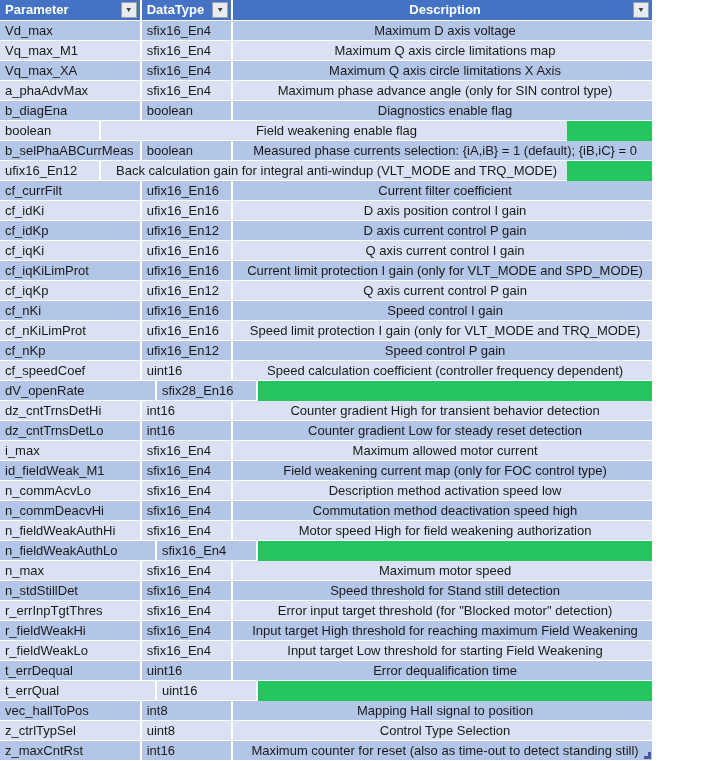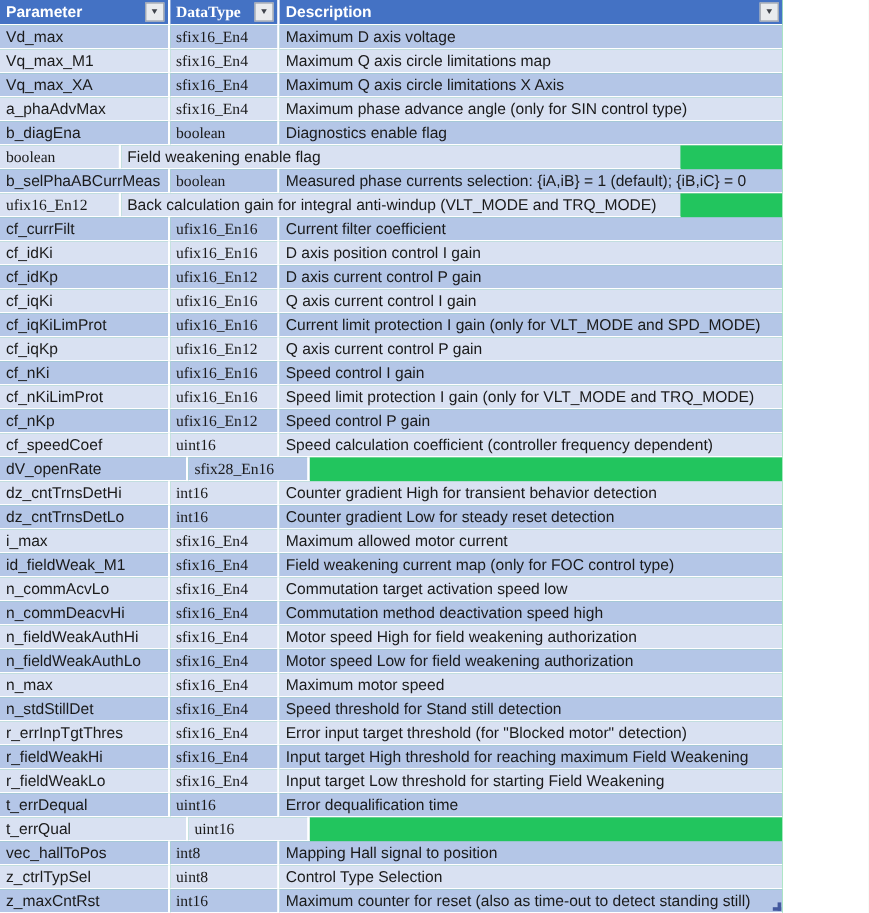--- a/index.html
+++ b/index.html
@@ -28,22 +28,22 @@
     border-bottom: 1px solid var(--grid, #ffffff);
     color: var(--header-text, #ffffff);
     font-size: 13px;
     font-weight: bold;
     line-height: 20px;
     padding-left: 5px;
     white-space: nowrap;
     overflow: hidden;
   }
   .col-param { width: 157px; border-right: 2px solid var(--grid, #ffffff); }
-  .col-type  { width: 101px; border-right: 2px solid var(--grid, #ffffff); font-family: Liberation Serif, serif; }
-  .col-desc  { width: 466px; }
+  .col-type  { width: 101px; border-right: 2px solid var(--grid, #ffffff); }
+  .col-desc  { width: 466px; text-align: center; }
   .filter-btn {
     position: absolute;
     top: 2px;
     right: 3px;
     width: 16px;
     height: 16px;
     box-sizing: border-box;
     background: #E9EBEE;
     border: 1px solid #9AA0AB;
     display: flex;
@@ -225,36 +225,35 @@
         <div class="cell col-desc">Maximum allowed motor current</div>
       </div>
       <div class="trow">
         <div class="cell col-param">id_fieldWeak_M1</div>
         <div class="cell col-type">sfix16_En4</div>
         <div class="cell col-desc">Field weakening current map (only for FOC control type)</div>
       </div>
       <div class="trow">
         <div class="cell col-param">n_commAcvLo</div>
         <div class="cell col-type">sfix16_En4</div>
-        <div class="cell col-desc">Commutation target activation speed low</div>
+        <div class="cell col-desc">Description method activation speed low</div>
       </div>
       <div class="trow">
         <div class="cell col-param">n_commDeacvHi</div>
         <div class="cell col-type">sfix16_En4</div>
         <div class="cell col-desc">Commutation method deactivation speed high</div>
       </div>
       <div class="trow">
         <div class="cell col-param">n_fieldWeakAuthHi</div>
         <div class="cell col-type">sfix16_En4</div>
         <div class="cell col-desc">Motor speed High for field weakening authorization</div>
       </div>
       <div class="trow">
         <div class="cell col-param">n_fieldWeakAuthLo</div>
         <div class="cell col-type">sfix16_En4</div>
-        <div class="cell col-desc">Motor speed Low for field weakening authorization</div>
       </div>
       <div class="trow">
         <div class="cell col-param">n_max</div>
         <div class="cell col-type">sfix16_En4</div>
         <div class="cell col-desc">Maximum motor speed</div>
       </div>
       <div class="trow">
         <div class="cell col-param">n_stdStillDet</div>
         <div class="cell col-type">sfix16_En4</div>
         <div class="cell col-desc">Speed threshold for Stand still detection</div>

